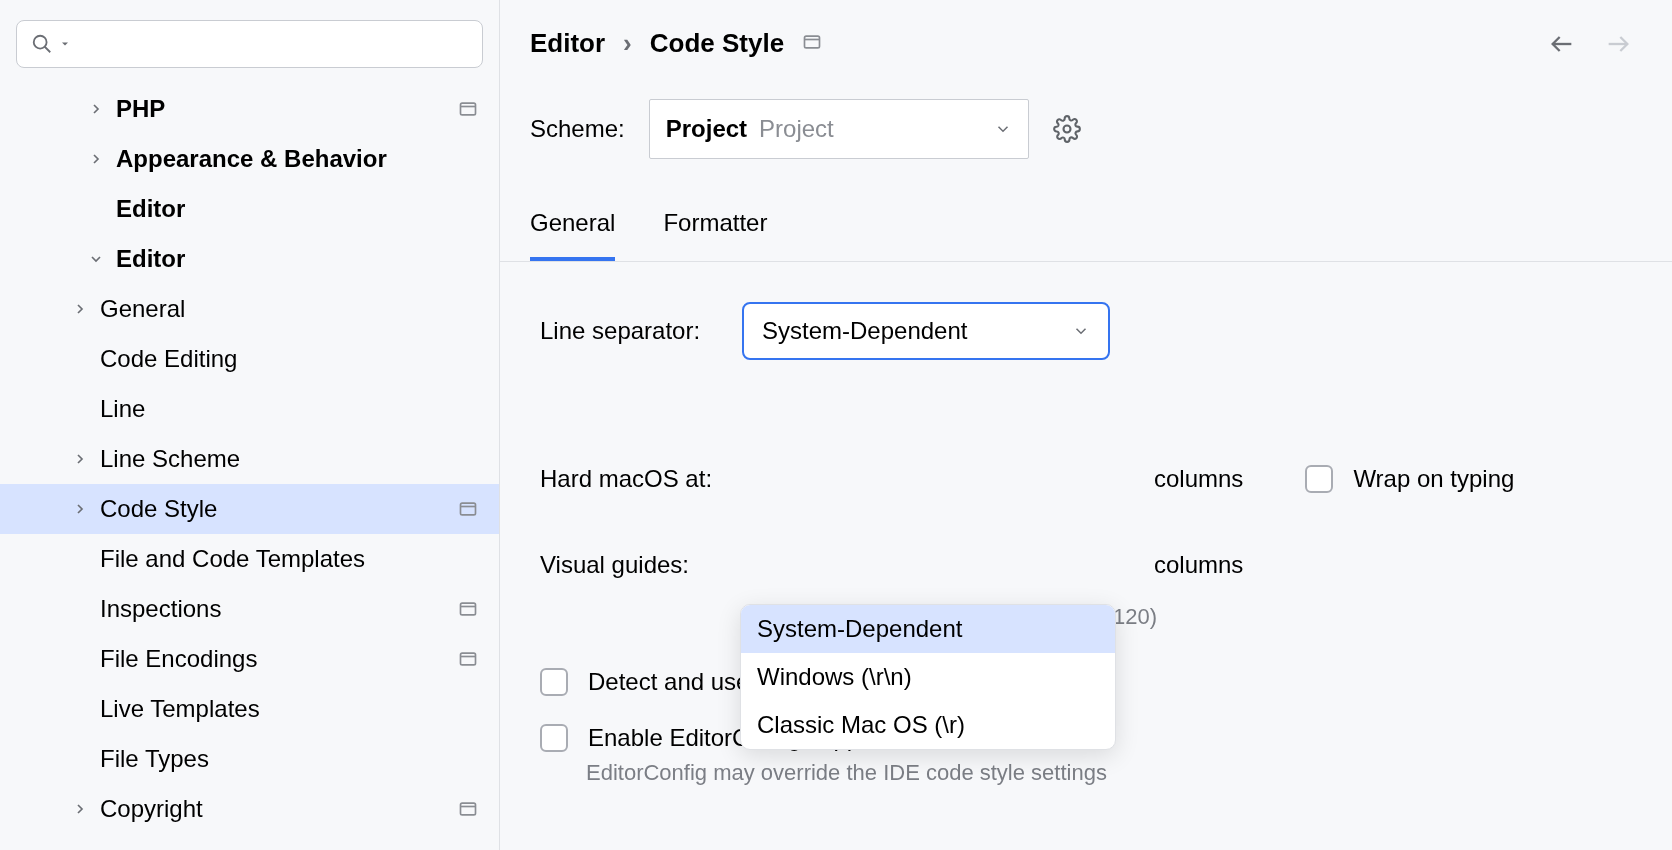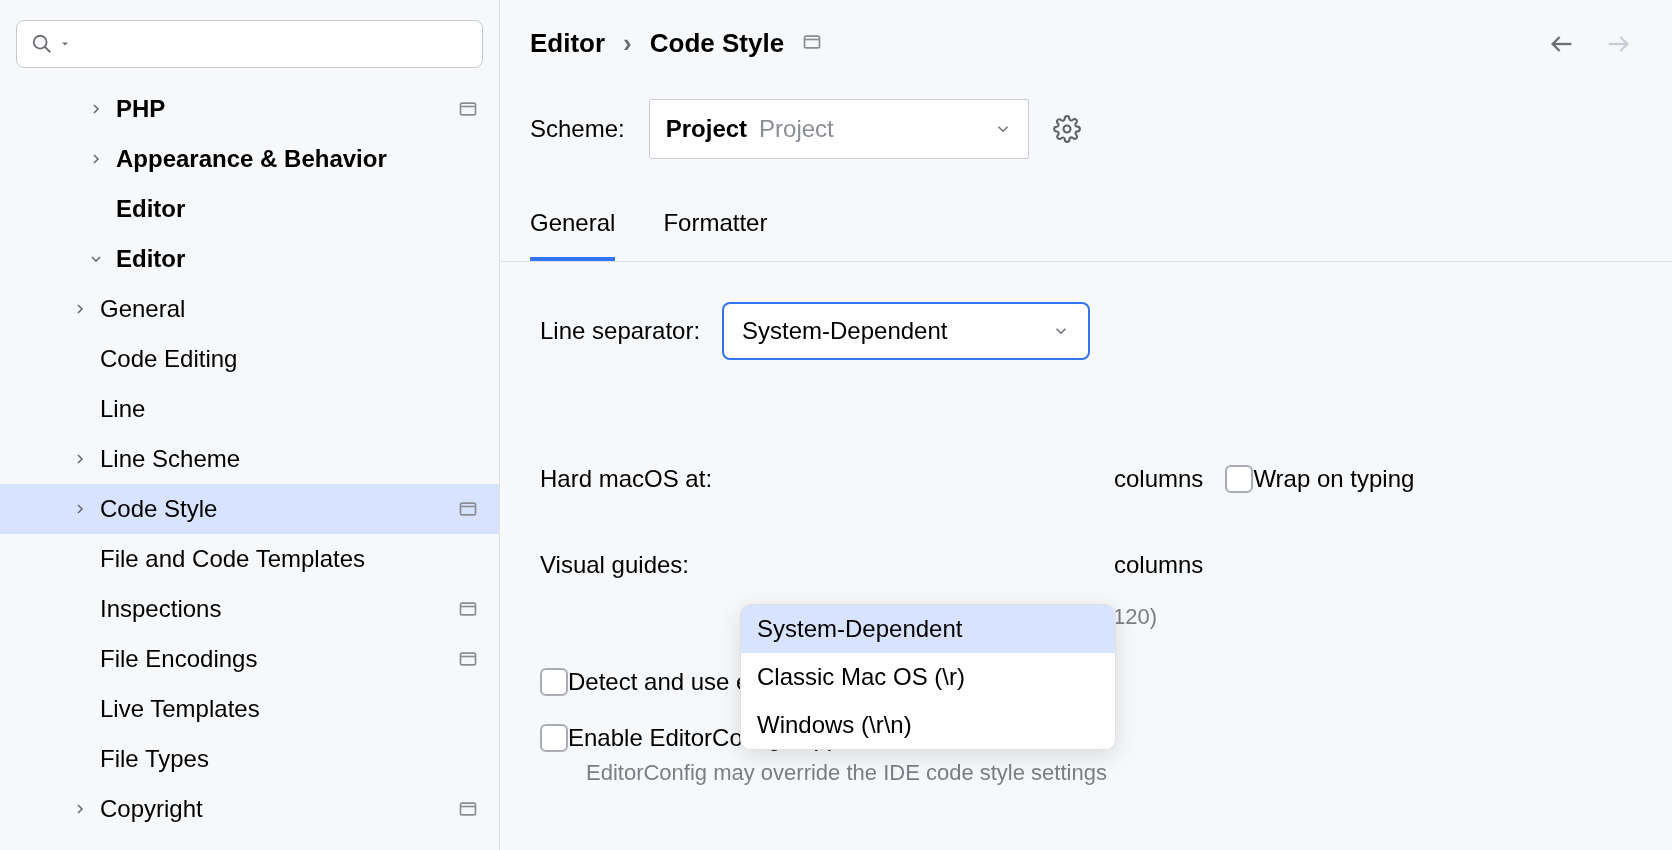--- a/index.html
+++ b/index.html
@@ -159,20 +159,21 @@
     padding: 40px 30px 0 40px;
     font-size: 24px;
     display: flex;
     flex-direction: column;
     gap: 28px;
     position: relative;
   }
   .form-row {
     display: flex;
     align-items: center;
+    gap: 20px;
   }
   .form-row .lbl {
     min-width: 182px;
   }
   .combo {
     display: flex;
     align-items: center;
     height: 58px;
     border: 2px solid #3574f0;
     border-radius: 8px;
@@ -463,19 +464,19 @@
       </div>
 
       <div class="form-row">
         <span class="chk"></span>
         <span>Enable EditorConfig support</span>
       </div>
       <div class="hint2">EditorConfig may override the IDE code style settings</div>
 
       <div class="dropdown" id="dropdown">
           <div class="dd-item highlight">System-Dependent</div>
+          <div class="dd-item">Windows (\r\n)</div>
           <div class="dd-item">Classic Mac OS (\r)</div>
-          <div class="dd-item">Windows (\r\n)</div>
         </div>
     </div>
 
   </div>
 </div>
 
 </body></html>

